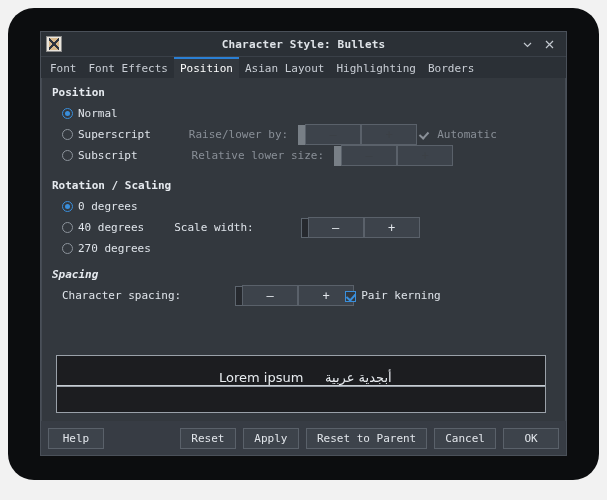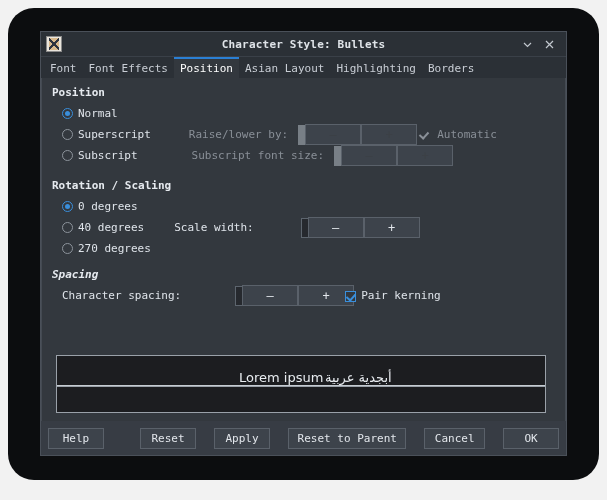--- a/index.html
+++ b/index.html
@@ -248,32 +248,32 @@
     background: #c6ccd2;
   }
   .prev-text {
     position: absolute;
     bottom: 1px;
     font-size: 13px;
     color: #e8ecf0;
     font-family: "DejaVu Sans", "Liberation Sans", sans-serif;
     white-space: nowrap;
   }
-  .prev-latin { left: 182px; }
+  .prev-latin { left: 162px; }
   .prev-arabic { left: 268px; direction: rtl; }
   .prev-lower { height: 25px; }
   
   .btnbar {
     height: 34px;
     background: #373c44;
     display: flex;
     align-items: center;
     padding: 0 7px;
     flex: 0 0 auto;
-    gap: 18px;
+    gap: 7px;
   }
   .btn {
     height: 21px;
     min-width: 56px;
     padding: 0 10px;
     box-sizing: border-box;
     background: #3d434b;
     border: 1px solid #5a616a;
     color: #e2e6eb;
     font-size: 11px;
@@ -340,21 +340,21 @@
         </div>
         <div style="display:flex;align-items:center;margin-left:12px;">
           <div class="cbox flat on"></div>
           <div class="cb-label dim">Automatic</div>
         </div>
       </div>
 
       <div class="row" style="padding-left:10px;">
         <div class="radio"></div>
         <div class="radio-label">Subscript</div>
-        <div class="flabel dim" style="margin-left:54px;">Subscript font size:</div>
+        <div class="flabel dim" style="margin-left:54px;">Relative lower size:</div>
         <div class="spin disabled" style="margin-left:10px;">
           <div class="val">100%</div>
           <div class="btn">—</div>
           <div class="btn">+</div>
         </div>
       </div>
 
       <div class="grp-title" style="margin-top:13px;">Rotation / Scaling</div>
 
       <div class="row" style="padding-left:10px;">

